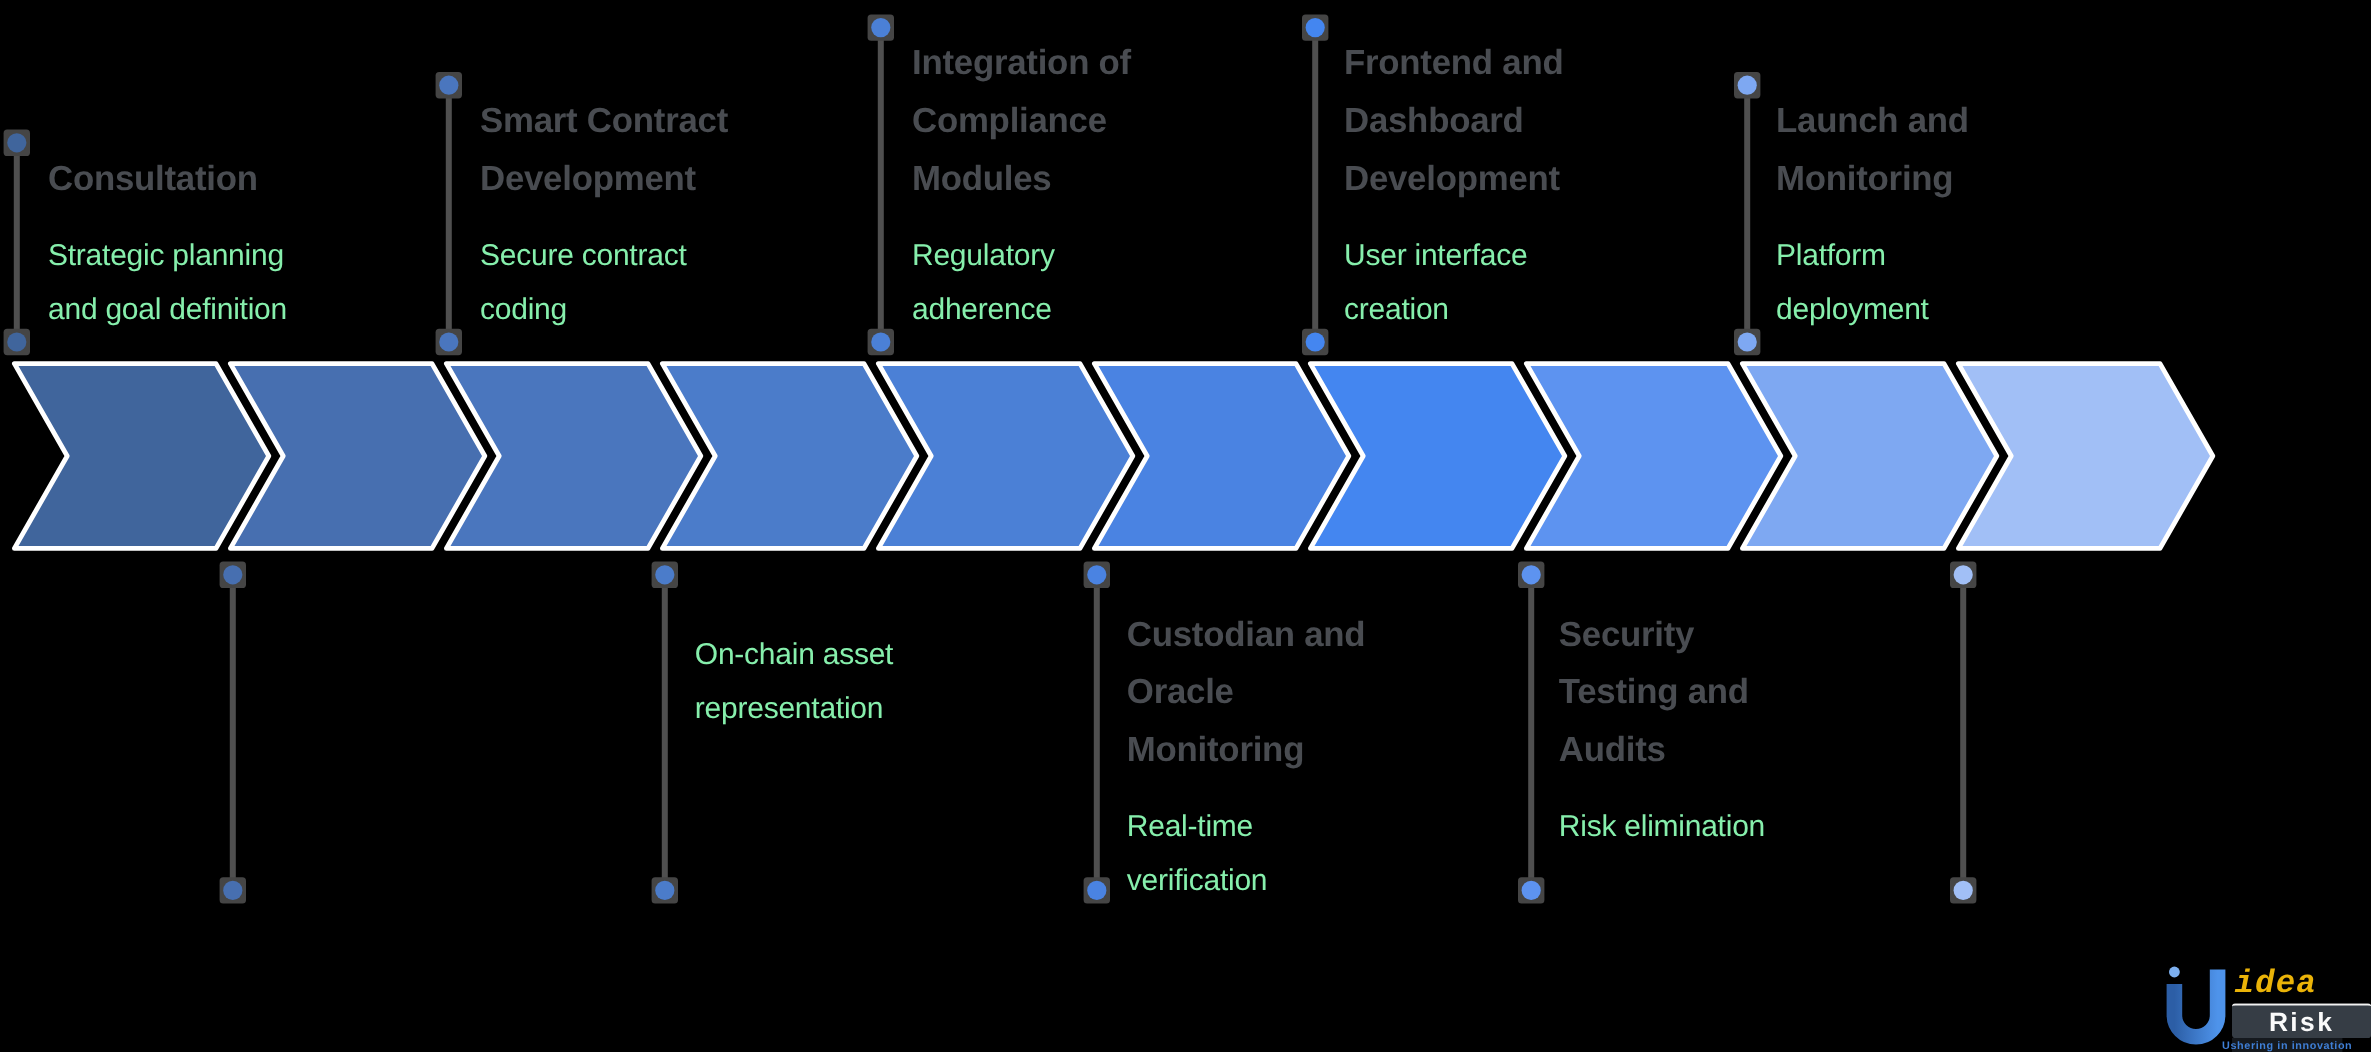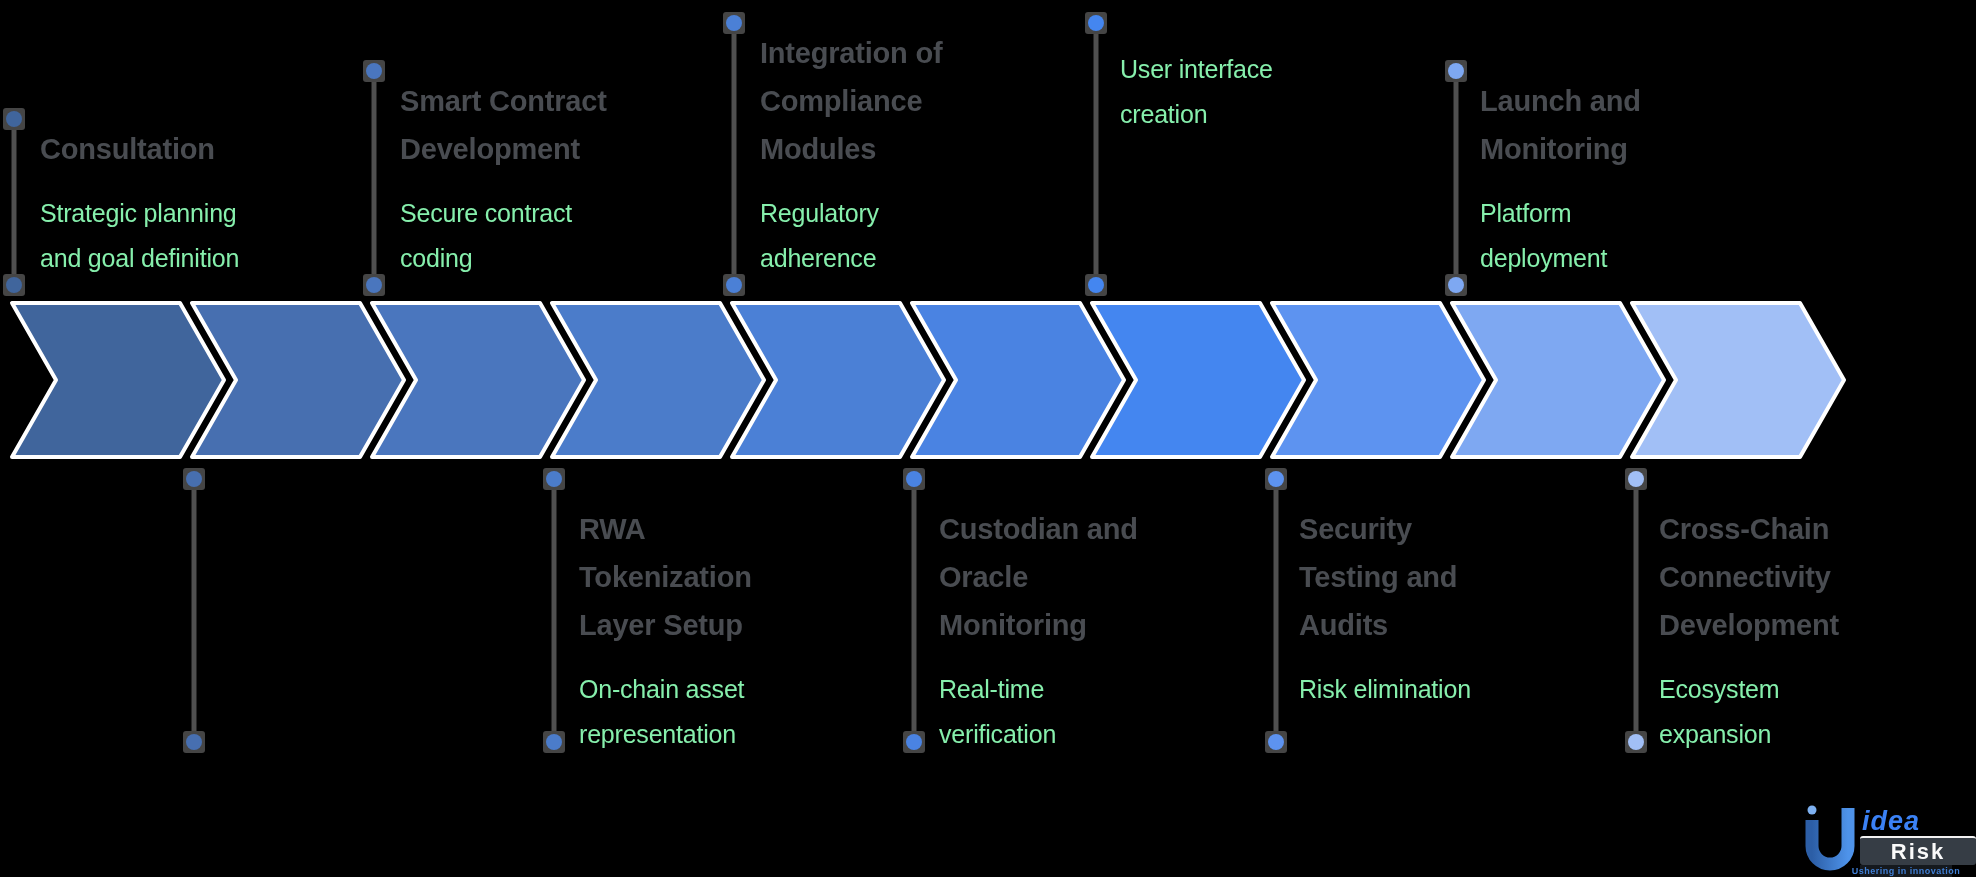--- a/index.html
+++ b/index.html
@@ -15,21 +15,21 @@
   }
   .step-subtitle{
     margin:18px 0 0 0;font-size:25px;line-height:45px;font-weight:400;
     color:#86efac;letter-spacing:-0.2px;
   }
   
   #logo{position:absolute;left:1802px;top:798px;width:174px;height:79px;}
   #logo-u{position:absolute;left:0;top:4px;}
   #logo-idea{
     position:absolute;left:60px;top:8px;font-size:27px;font-weight:bold;
-    font-style:italic;color:#3b82f6;letter-spacing:1px;
+    font-style:italic;color:#eab308;letter-spacing:1px;font-family:Liberation Mono, monospace;
   }
   #logo-usher-box{
     position:absolute;left:58px;top:38px;width:116px;height:27px;
     background:#363d45;border-radius:3px;border-top:2px solid #f2f2f2;
     display:flex;align-items:center;justify-content:center;
   }
   #logo-usher{
     color:#fafafa;font-size:22px;font-weight:bold;letter-spacing:2px;line-height:1;
   }
   #logo-tagline-strip{
@@ -146,42 +146,38 @@
   </div>
   <div class="step-label" style="left:400px;top:77px;width:235px;">
     <h2 class="step-title">Smart Contract Development</h2>
     <p class="step-subtitle">Secure contract coding</p>
   </div>
   <div class="step-label" style="left:760px;top:29px;width:220px;">
     <h2 class="step-title">Integration of Compliance Modules</h2>
     <p class="step-subtitle">Regulatory adherence</p>
   </div>
   <div class="step-label" style="left:1120px;top:29px;width:220px;">
+    <h2 class="step-title">Frontend and Dashboard Development</h2>
     <p class="step-subtitle">User interface creation</p>
   </div>
   <div class="step-label" style="left:1480px;top:77px;width:220px;">
     <h2 class="step-title">Launch and Monitoring</h2>
     <p class="step-subtitle">Platform deployment</p>
   </div>
 
   <div class="step-label" style="left:579px;top:505px;width:205px;">
-    <h2 class="step-title">RWA Tokenization Layer Setup</h2>
     <p class="step-subtitle">On-chain asset representation</p>
   </div>
   <div class="step-label" style="left:939px;top:505px;width:215px;">
     <h2 class="step-title">Custodian and Oracle Monitoring</h2>
     <p class="step-subtitle">Real-time verification</p>
   </div>
   <div class="step-label" style="left:1299px;top:505px;width:180px;">
     <h2 class="step-title">Security Testing and Audits</h2>
     <p class="step-subtitle" style="width:230px;">Risk elimination</p>
-  </div>
-  <div class="step-label" style="left:1659px;top:505px;width:205px;">
-    <h2 class="step-title">Cross-Chain Connectivity Development</h2>
-    <p class="step-subtitle">Ecosystem expansion</p>
   </div>
 
   <div id="logo">
     <svg id="logo-u" width="56" height="74" viewBox="0 0 56 74">
       <circle cx="10" cy="8" r="4.5" fill="#7db0f0"></circle>
       <path d="M10 18 V44 A18 18 0 0 0 46 44 V6" fill="none" stroke="url(#logo-u-grad)" stroke-width="13"></path>
       <defs>
         <linearGradient id="logo-u-grad" x1="0" y1="0" x2="1" y2="0">
           <stop offset="0" stop-color="#2c5ea6"></stop>
           <stop offset="1" stop-color="#4e93ea"></stop>

